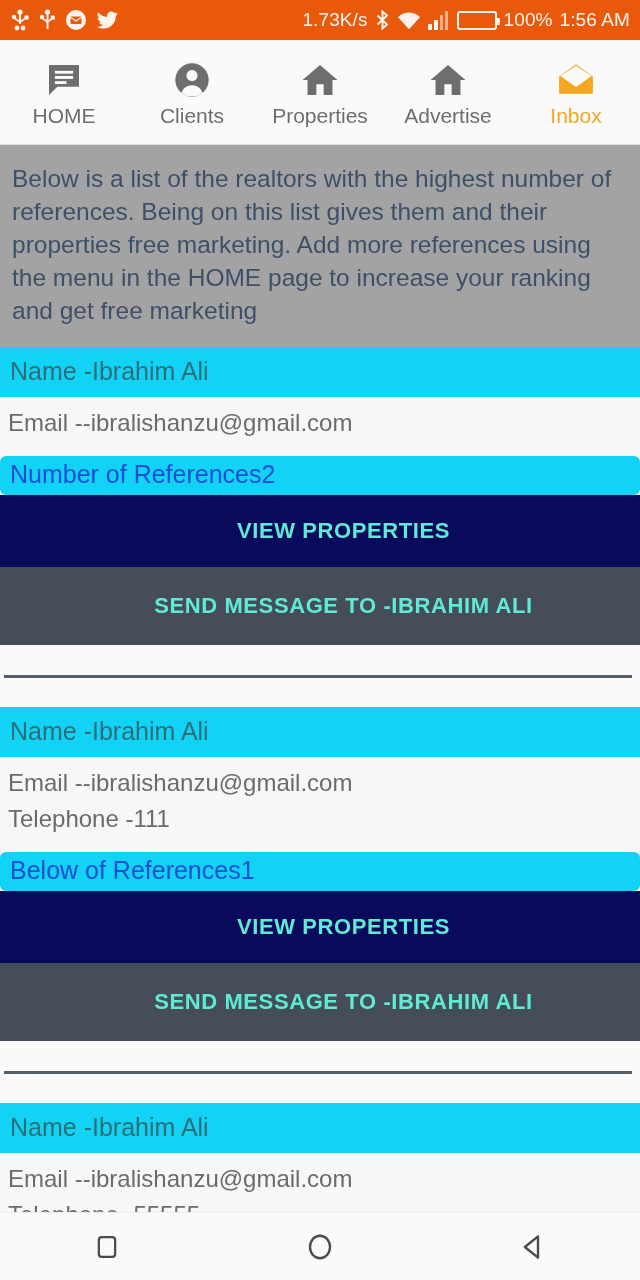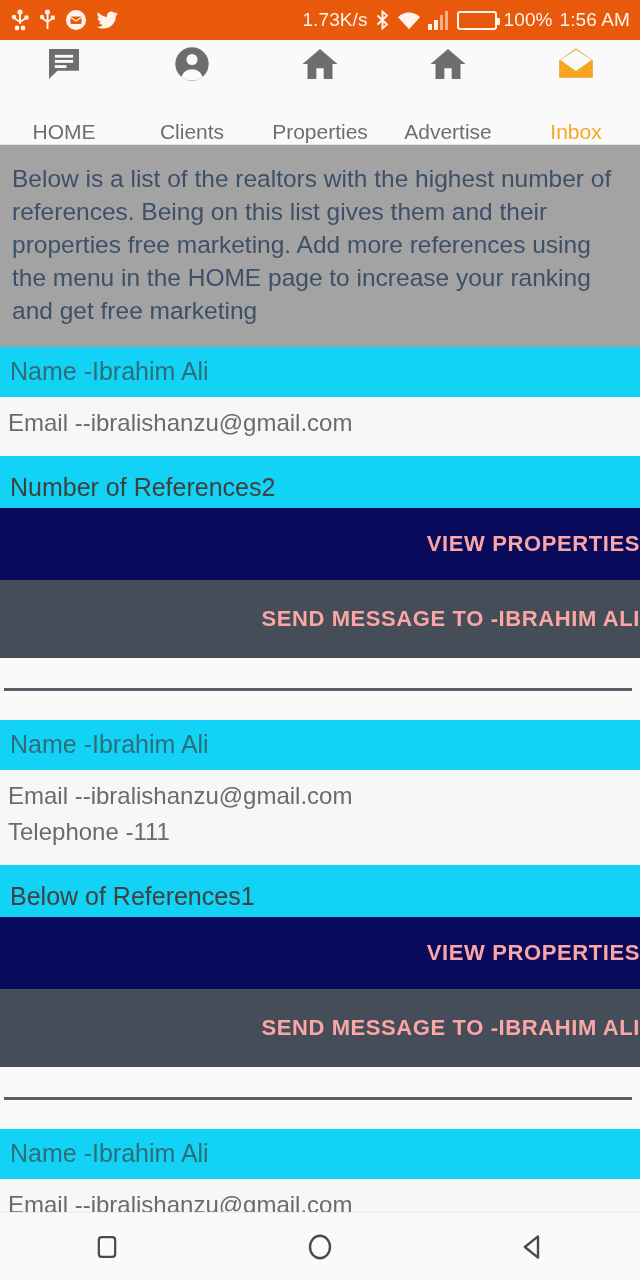--- a/index.html
+++ b/index.html
@@ -30,21 +30,21 @@
   }
 
   
   .tabbar {
     height:105px; flex:0 0 105px; background:#FAFAFA;
     display:flex; align-items:stretch;
     border-bottom:1px solid #E2E2E2;
   }
   .tab {
     flex:1; display:flex; flex-direction:column;
-    align-items:center; justify-content:space-between; gap:4px;
+    align-items:center; justify-content:center; gap:4px;
     cursor:pointer;
   }
   .tab-ico { height:44px; display:flex; align-items:flex-end; justify-content:center; }
   .tab-label { font-size:21px; color:#6E6E6E; }
   .tab.active .tab-label { color:#F5A623; }
 
   
   .content {
     flex:1 1 auto; overflow:hidden; background:#FAFAFA;
     position:relative;
@@ -59,26 +59,26 @@
   .card-name {
     background:#12D2F5; color:#2E6E78;
     font-size:25px; padding:10px 10px 11px 10px;
   }
   .card-body {
     background:#F7F7F7; color:#6B6B6B;
     padding:8px 8px 15px 8px;
     font-size:24px; line-height:36px;
   }
   .card-refs {
-    background:#12D2F5; color:#404040;
-    font-size:25px; padding:17px 10px 6px 10px;
+    background:#12D2F5; color:#1d4ed8;
+    font-size:25px; padding:4px 10px 6px 10px;border-radius:6px;
   }
   .btn {
-    width:100%; border:none; display:block; text-align:right;
-    color:#fca5a5; letter-spacing:0.6px;
+    width:100%; border:none; display:block; text-align:center;
+    color:#5eead4; letter-spacing:0.6px;
     font-family:"Liberation Sans", sans-serif; cursor:pointer;padding-left:47px;
   }
   .btn-view {
     background:#0A0A5C; font-size:22px; font-weight:bold;
     height:72px; line-height:72px;
   }
   .btn-send {
     background:#454E58; font-size:22px; font-weight:bold;
     height:78px; line-height:78px;
   }

